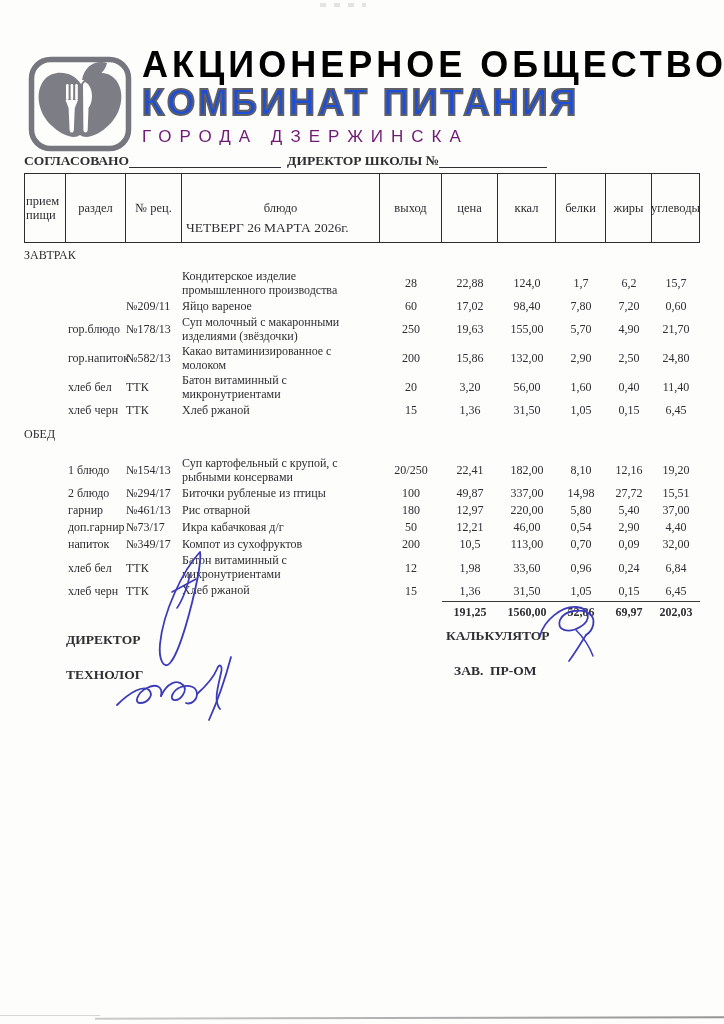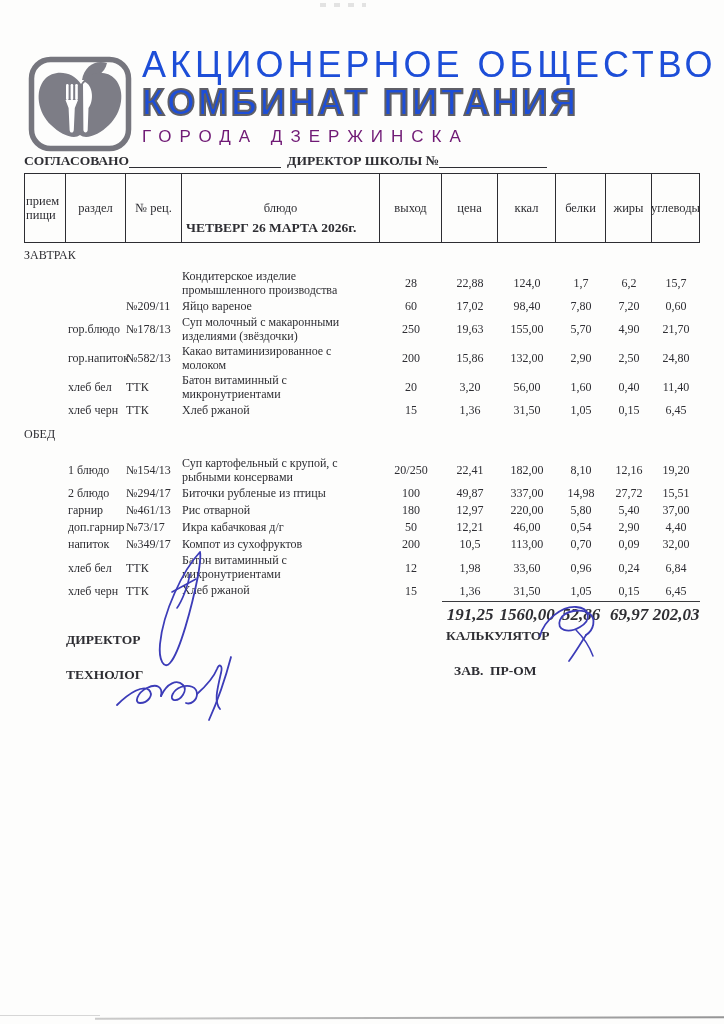--- a/index.html
+++ b/index.html
@@ -7,22 +7,22 @@
   .page {
     position:relative; width:724px; height:1024px; margin:0 auto;
     background:#fdfdfc; overflow:hidden;
     font-family:"Liberation Serif", serif; color:#2e2e33;
   }
   
   .org-header { position:absolute; top:46px; left:28px; width:678px; }
   .logo-box { position:absolute; top:10px; left:0; width:104px; height:96px; }
   .org-text { margin-left:114px; }
   .org-line1 {
-    font-family:"Liberation Sans", sans-serif; font-weight:400;
-    font-size:36px; letter-spacing:4px; color:#1d4ed8; line-height:1.05; white-space:nowrap;
+    font-family:"Liberation Sans", sans-serif; font-weight:700;
+    font-size:36px; letter-spacing:4px; color:#000000; line-height:1.05; white-space:nowrap;
   }
   .org-line2 {
     font-family:"Liberation Sans", sans-serif; font-weight:700;
     font-size:36px; letter-spacing:3px; line-height:1.02; white-space:nowrap;
     color:#1d4ed8; -webkit-text-stroke:2px #5e5e66; margin-top:1px;
   }
   .org-line3 {
     font-family:"Liberation Sans", sans-serif; font-weight:400;
     font-size:17px; letter-spacing:8px; color:#701a75; margin-top:5px; white-space:nowrap;
   }
@@ -35,41 +35,41 @@
   
   .thead { position:absolute; top:173px; left:24px; display:grid;
            grid-template-columns:42px 60px 56px 198px 62px 56px 58px 50px 46px 48px; }
   .th {
     border-top:1.5px solid #2d2d32; border-bottom:1.5px solid #2d2d32; border-right:1.5px solid #2d2d32;
     min-height:33px; display:flex; align-items:center; justify-content:center; text-align:left;
     font-size:12.5px; line-height:1.12; padding:20px 1px;
   }
   .th:first-child { border-left:1.5px solid #2d2d32; }
   
-  .date-line { position:absolute; top:220px; left:186px; font-weight:700; font-size:13.5px; }
+  .date-line { position:absolute; top:220px; left:186px; font-weight:400; font-size:13.5px; }
   
   #meals { position:absolute; top:248px; left:24px; width:676px; }
   .meal-title { font-weight:400; font-size:12px; margin-bottom:7px; }
   .meal-lunch { margin-top:9px; }
   .meal-lunch .meal-title { margin-bottom:15px; }
   .m-row { display:grid; grid-template-columns:42px 60px 56px 198px 62px 56px 58px 50px 46px 48px;
            align-items:center; margin-bottom:2px; font-size:12px; }
   .c-razdel { grid-column:2; padding-left:2px; }
   .c-rec    { grid-column:3; }
   .c-dish   { grid-column:4; padding-right:16px; line-height:1.13; }
   .c-vyhod  { grid-column:5; }
   .c-cena   { grid-column:6; }
   .c-kkal   { grid-column:7; }
   .c-belki  { grid-column:8; }
   .c-zhiry  { grid-column:9; }
   .c-uglevody { grid-column:10; }
   .c-num { text-align:center; }
   
   .totals-row { display:grid; grid-template-columns:42px 60px 56px 198px 62px 56px 58px 50px 46px 48px;
-                margin-top:1px; font-weight:700; font-size:17px;font-style:italic; }
+                margin-top:1px; font-weight:700; font-size:12px; }
   .totals-row .t-cell { text-align:center; border-top:1.7px solid #3a3a3e; padding-top:3px; }
   
   :root { --ink:#3c3cb8; }
   .sig-label { position:absolute; font-weight:700; font-size:13.5px; white-space:pre; }
   .lbl-director   { top:632px; left:66px; }
   .lbl-technolog  { top:667px; left:66px; }
   .lbl-calculator { top:628px; left:446px; }
   .lbl-zav        { top:663px; left:454px; }
   .sig-svg { position:absolute; pointer-events:none; }
   .sig-svg path { fill:none; stroke:var(--ink); stroke-linecap:round; stroke-linejoin:round; }

